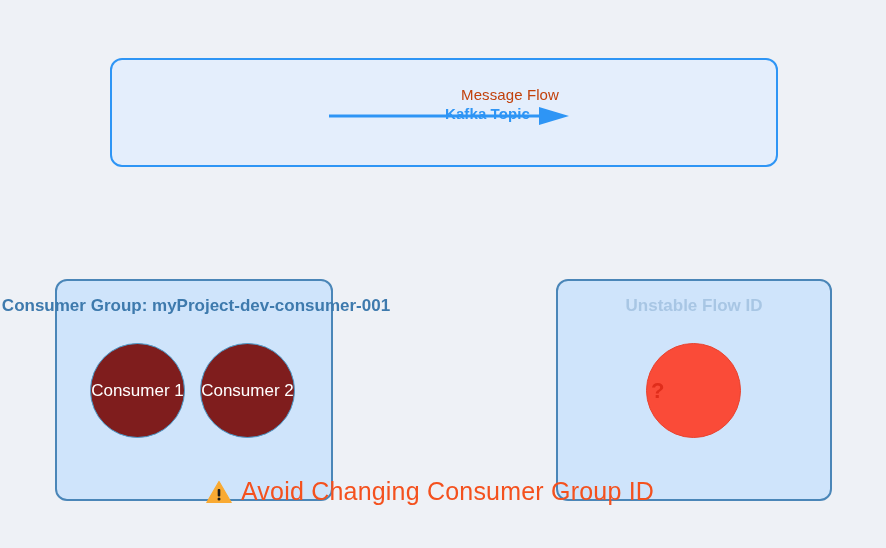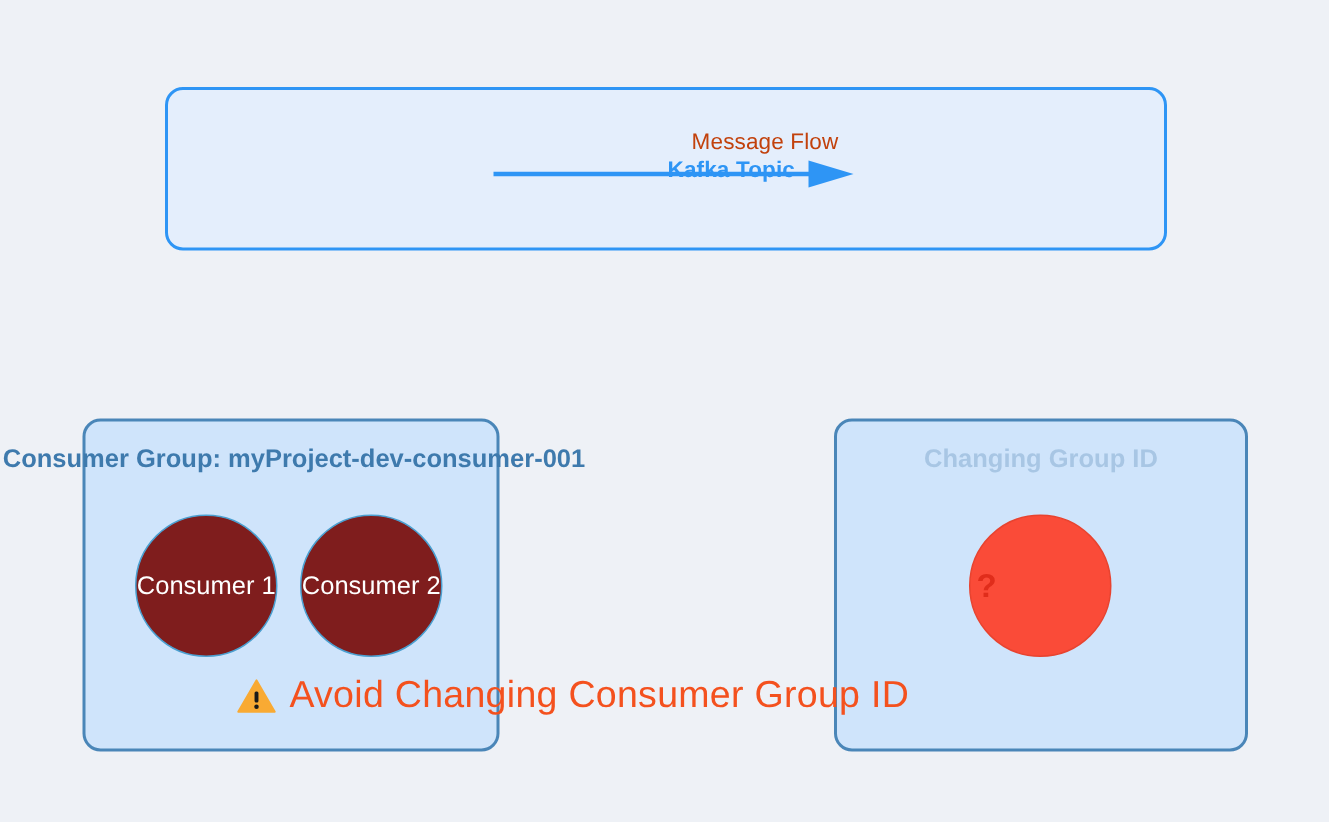--- a/index.html
+++ b/index.html
@@ -175,27 +175,28 @@
     color: #e02d1b;
     font-size: 22px;
     font-weight: bold;
     pointer-events: none;
   }
 
   
   .warning {
     position: absolute;
     left: 0;
-    top: 449px;
+    top: 477px;
     width: 764px;
     display: flex;
     align-items: center;
     justify-content: center;
     gap: 9px;
     pointer-events: none;
+    padding-left: 48px;
   }
 
   .warning-icon {
     width: 26px;
     height: 24px;
     flex: none;
     display: block;
   }
 
   .warning-text {
@@ -235,21 +236,21 @@
   </div>
 
   <div class="group-title left">Consumer Group: myProject-dev-consumer-001</div>
 
   <div class="group-box right"></div>
 
   <div class="node unstable">
     <span class="unstable-mark">?</span>
   </div>
 
-  <div class="group-title right">Changing Group ID</div>
+  <div class="group-title right">Unstable Flow ID</div>
 
   <div class="warning">
     <svg class="warning-icon" viewBox="0 0 26 24">
       <polygon points="13,1.5 25.2,22.5 0.8,22.5" fill="#f9aa33" stroke="#f9aa33" stroke-width="1.2" stroke-linejoin="round"></polygon>
       <rect x="11.7" y="9" width="2.6" height="7.4" rx="1" fill="#1a1a1a"></rect>
       <circle cx="13" cy="19.1" r="1.5" fill="#1a1a1a"></circle>
     </svg>
     <span class="warning-text">Avoid Changing Consumer Group ID</span>
   </div>
 

